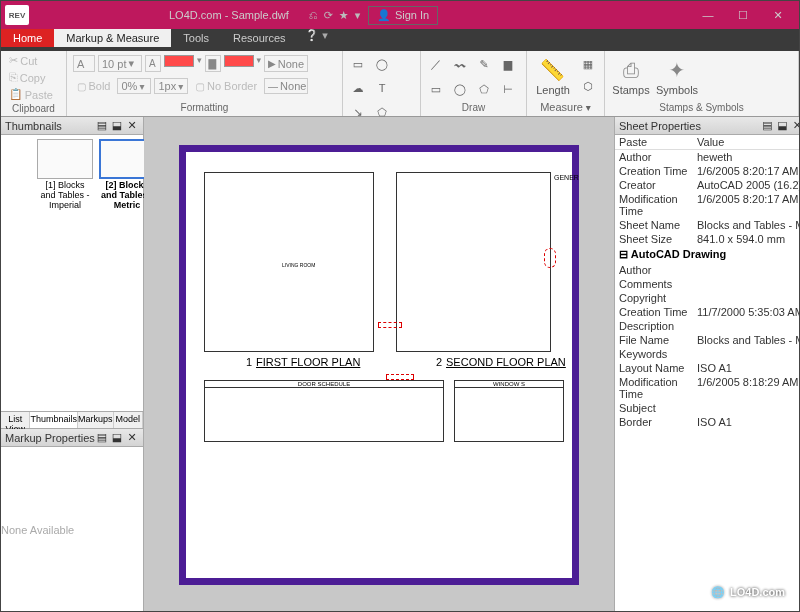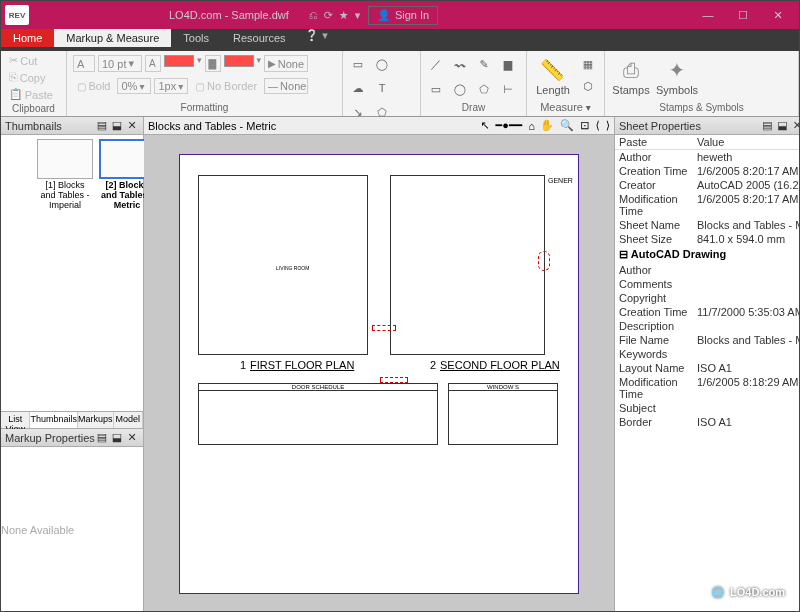--- a/index.html
+++ b/index.html
@@ -40,21 +40,21 @@
 .thumb .cap{font-size:9px;text-align:center;line-height:1.1;}
 .thumb.sel .cap{font-weight:bold;}
 .lefttabs{height:18px;display:flex;border-top:1px solid #aaa;border-bottom:1px solid #aaa;background:#f0f0f0;}
 .lefttabs .lt{flex:1;text-align:center;font-size:9px;padding:2px 0;border-right:1px solid #ccc;}
 .lefttabs .lt.active{background:#fff;}
 .markup-body{flex:1;background:#fff;display:flex;align-items:center;justify-content:flex-start;color:#aaa;font-size:11px;}
 .canvas-col{flex:1;display:flex;flex-direction:column;}
 .canvas-bar{height:18px;background:#eee;border-bottom:1px solid #aaa;display:flex;align-items:center;padding:0 4px;gap:6px;font-size:10px;}
 .canvas-bar .spacer{flex:1;}
 .canvas{flex:1;background:#c8c8c8;display:flex;align-items:center;justify-content:center;overflow:hidden;}
-.paper{width:400px;height:440px;background:#fff;border:1px solid #4c1d95;position:relative;font-size:6px;}
+.paper{width:400px;height:440px;background:#fff;border:7px solid #4c1d95;position:relative;font-size:6px;}
 .floor{position:absolute;background:#fff;border:1px solid #333;}
 .floor1{left:18px;top:20px;width:170px;height:180px;}
 .floor2{left:210px;top:20px;width:155px;height:180px;}
 .plbl{position:absolute;font-size:7px;}
 .table{position:absolute;left:18px;top:228px;width:240px;height:62px;border:1px solid #333;}
 .table2{position:absolute;left:268px;top:228px;width:110px;height:62px;border:1px solid #333;}
 .redmark{position:absolute;border:1px dashed #d00;}
 .props-col{width:185px;border-left:1px solid #aaa;display:flex;}
 .props-body{flex:1;display:flex;flex-direction:column;}
 .prop-grid{flex:1;overflow:hidden;background:#fff;font-size:10px;}
@@ -231,32 +231,20 @@
         <span>⬓</span>
         <span>✕</span>
       </div>
     </div>
     <div class="markup-body">
       <span>None Available</span>
     </div>
   </div>
 
   <div class="canvas-col">
-    <div class="canvas-bar">
-      <span>Blocks and Tables - Metric</span>
-      <span class="spacer"></span>
-      <span>↖</span>
-      <span>━●━━</span>
-      <span>⌂</span>
-      <span>✋</span>
-      <span>🔍</span>
-      <span>⊡</span>
-      <span>⟨</span>
-      <span>⟩</span>
-    </div>
     <div class="canvas">
       <div class="paper">
         <div class="floor floor1"></div>
         <div class="floor floor2"></div>
         <div class="plbl" style="left:60px;top:204px"><span>1</span>&nbsp;&nbsp;<u>FIRST FLOOR PLAN</u></div>
         <div class="plbl" style="left:250px;top:204px"><span>2</span>&nbsp;&nbsp;<u>SECOND FLOOR PLAN</u></div>
         <div class="plbl" style="left:368px;top:22px">GENER</div>
         <div class="plbl" style="left:96px;top:110px;font-size:5px">LIVING ROOM</div>
         <div class="table">
           <div style="text-align:center;font-size:6px;border-bottom:1px solid #333">DOOR SCHEDULE</div>

